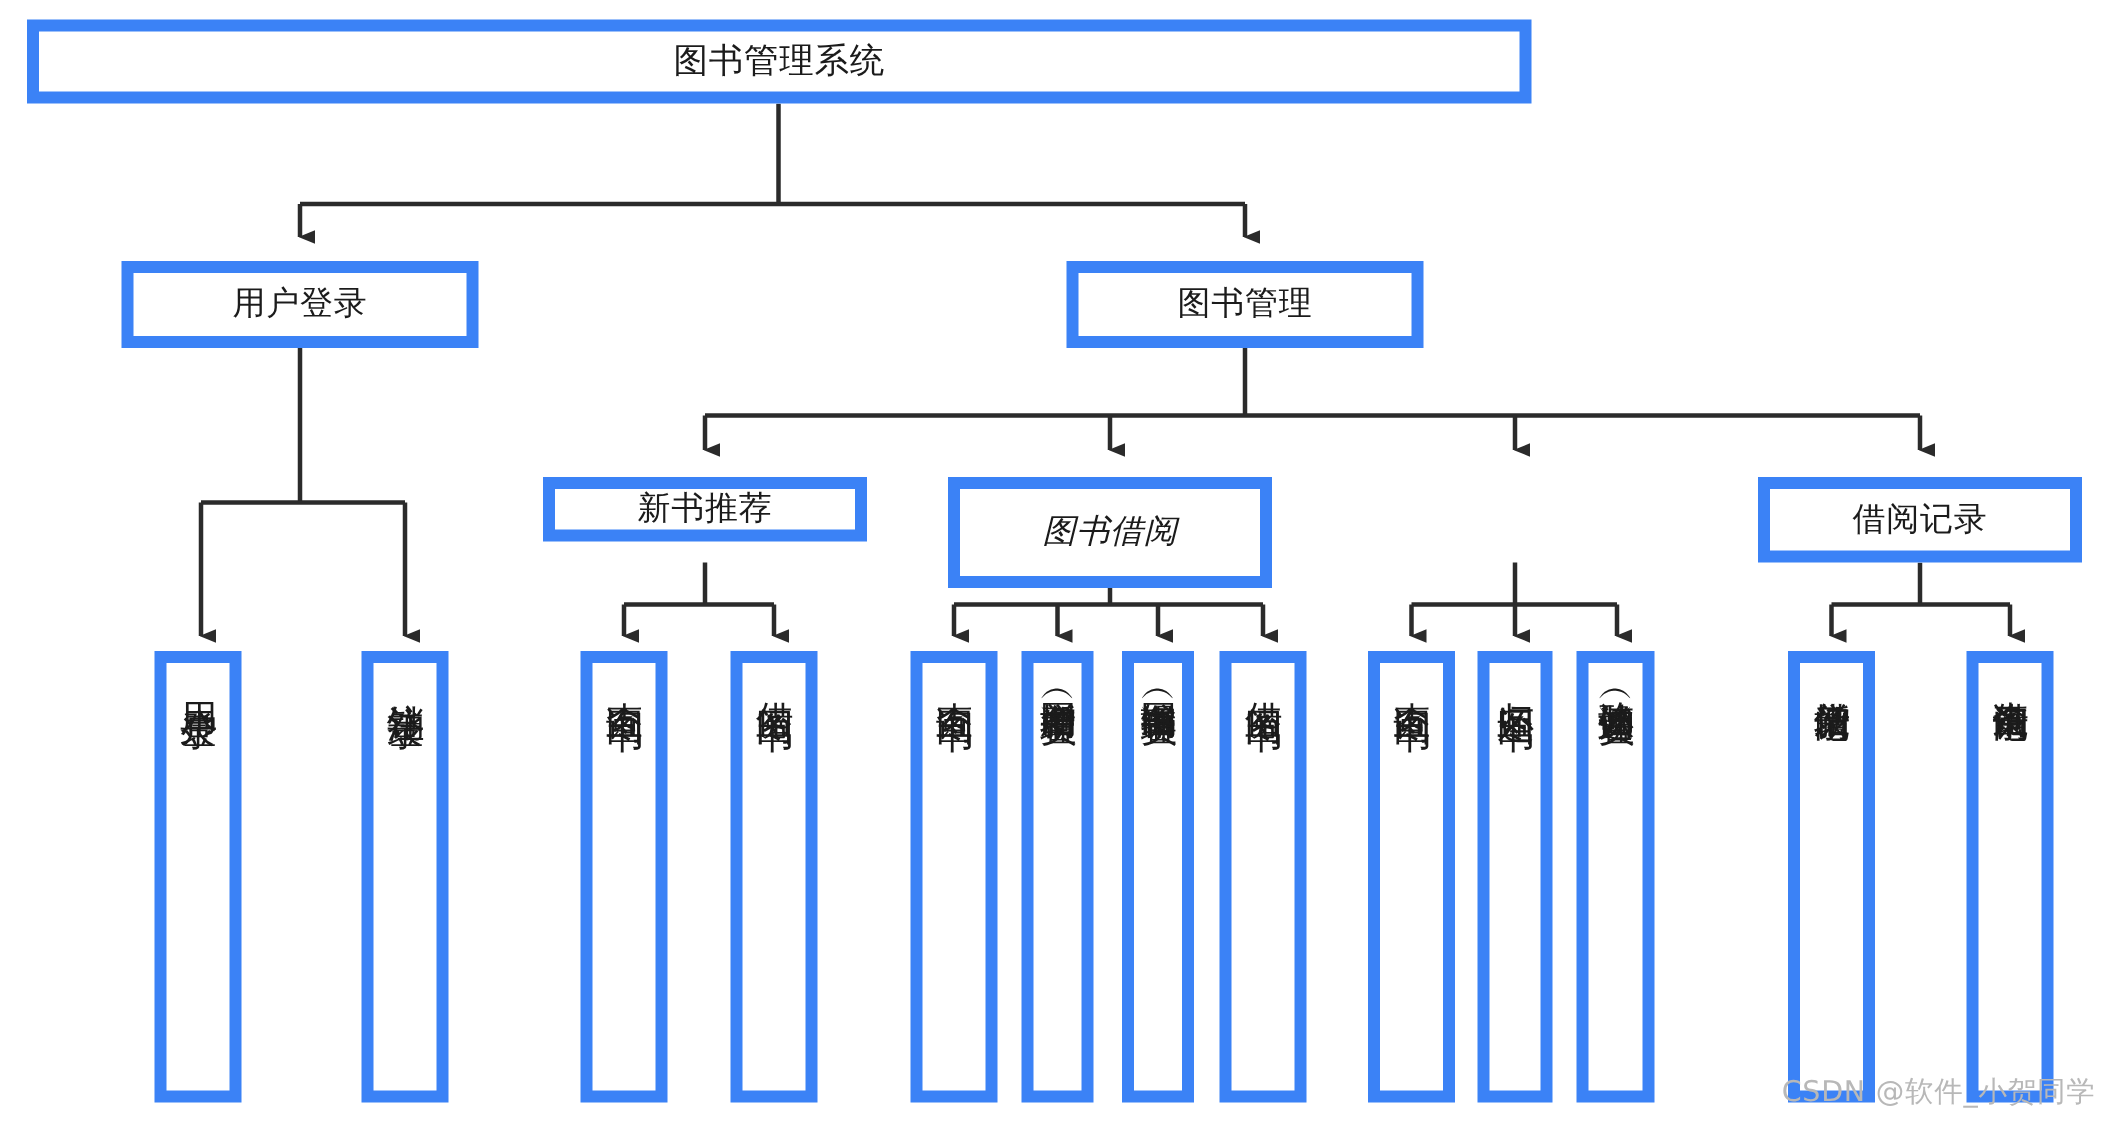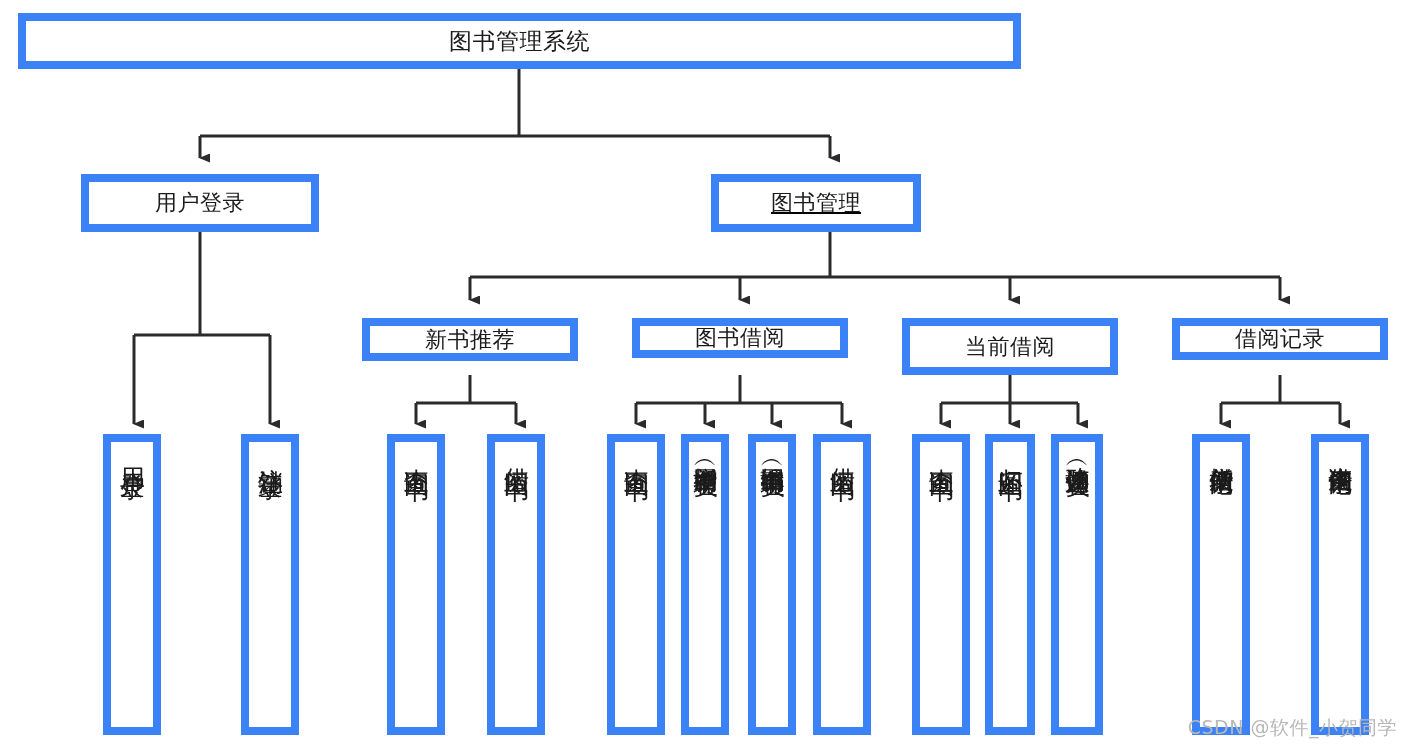--- a/index.html
+++ b/index.html
@@ -136,37 +136,34 @@
   </svg>
 
   <div class="node h root" style="left:18px; top:13px; width:1003px; height:56px;">
     <span class="label">图书管理系统</span>
   </div>
 
   <div class="node h" style="left:81px; top:174px; width:238px; height:58px;">
     <span class="label">用户登录</span>
   </div>
 
-  <div class="node h" style="left:711px; top:174px; width:210px; height:58px;text-decoration:underline;">
+  <div class="node h" style="left:711px; top:174px; width:238px; height:58px;">
     <span class="label">图书管理</span>
   </div>
 
   <div class="node h" style="left:362px; top:318px; width:216px; height:43px;">
     <span class="label">新书推荐</span>
   </div>
 
-  <div class="node h" style="left:632px; top:318px; width:216px; height:40px;">
+  <div class="node h" style="left:632px; top:318px; width:216px; height:74px;font-style:italic;">
     <span class="label">图书借阅</span>
   </div>
 
-  <div class="node h" style="left:902px; top:318px; width:216px; height:57px;">
-    <span class="label">当前借阅</span>
-  </div>
-
-  <div class="node h" style="left:1172px; top:318px; width:216px; height:42px;">
+
+  <div class="node h" style="left:1172px; top:318px; width:216px; height:57px;">
     <span class="label">借阅记录</span>
   </div>
 
   <div class="node v" style="left:103px; top:434px; width:58px; height:301px;">
     <span class="label">用户登录</span>
   </div>
 
   <div class="node v" style="left:241px; top:434px; width:58px; height:301px;">
     <span class="label">注销登录</span>
   </div>

